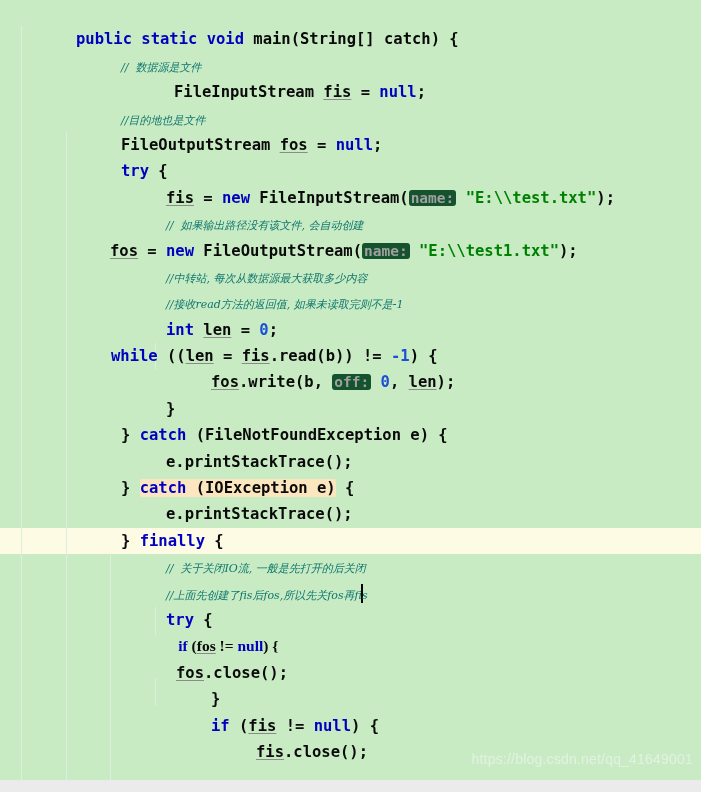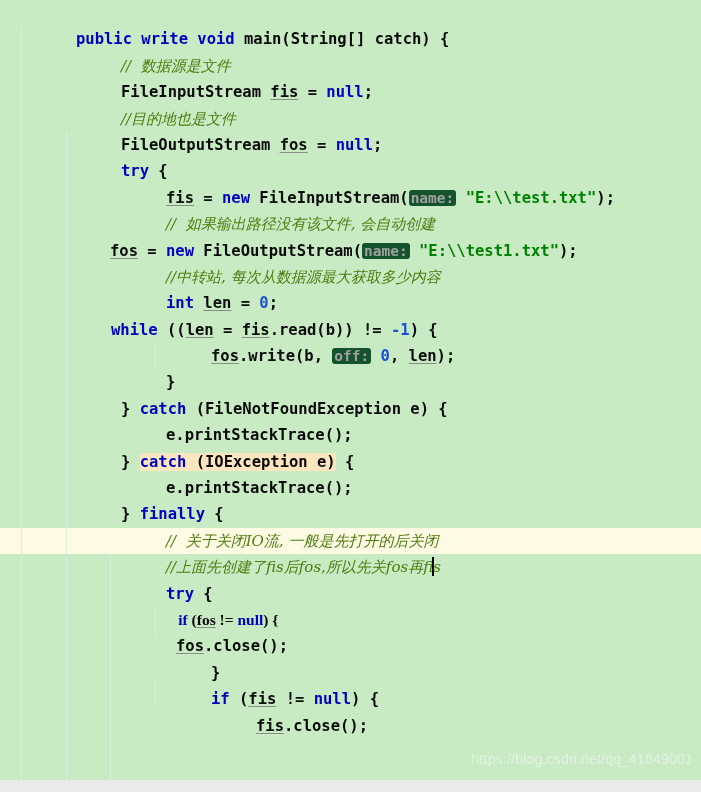--- a/index.html
+++ b/index.html
@@ -54,25 +54,25 @@
     padding-left: 20px;
     box-sizing: border-box;
   }
   
   .kw   { color: #0000c0; }
   .num  { color: #1a4fd6; }
   .str  { color: #008000; }
   .plain{ color: #0a0a0a; }
   .var  { color: #0a0a0a; text-decoration: underline; text-decoration-color: #8a8a8a; text-underline-offset: 2px; }
   .cmt  {
-    color: #4d7c0f;
+    color: #0f766e;
     font-style: italic;
     font-weight: normal;
     font-family: "DejaVu Serif", "Liberation Serif", serif;
-    font-size: 15px;
+    font-size: 11px;
   }
   .hint {
     color: #a0a0a0;
     background: #14532d;
     font-weight: bold;
     border-radius: 3px;
     padding: 0 2px;
     font-size: 14.5px;
   }
   .hl-catch {
@@ -120,28 +120,28 @@
     <div class="guide" style="left:155px; top:343px; height:27px;"></div>
     <div class="guide" style="left:155px; top:607px; height:28px;"></div>
     <div class="guide" style="left:155px; top:678px; height:28px;"></div>
   </div>
 
   <div class="line-highlight" style="top:528px;"></div>
 
   <div class="code-layer">
 
     <div class="line">
-      <span class="kw">public</span><span class="plain"> </span><span class="kw">write</span><span class="plain"> </span><span class="kw">void</span><span class="plain"> main(String[] catch) {</span>
+      <span class="kw">public</span><span class="plain"> </span><span class="kw">static</span><span class="plain"> </span><span class="kw">void</span><span class="plain"> main(String[] catch) {</span>
     </div>
 
     <div class="line" style="padding-left:65px;">
       <span class="cmt">//  数据源是文件</span>
     </div>
 
-    <div class="line" style="padding-left:65px;">
+    <div class="line" style="padding-left:94px;margin-left:24px;">
       <span class="plain">FileInputStream </span><span class="var">fis</span><span class="plain"> = </span><span class="kw">null</span><span class="plain">;</span>
     </div>
 
     <div class="line" style="padding-left:65px;">
       <span class="cmt">//目的地也是文件</span>
     </div>
 
     <div class="line" style="padding-left:65px;">
       <span class="plain">FileOutputStream </span><span class="var">fos</span><span class="plain"> = </span><span class="kw">null</span><span class="plain">;</span>
     </div>
@@ -160,20 +160,23 @@
 
     <div class="line" style="padding-left:54px;">
       <span class="var">fos</span><span class="plain"> = </span><span class="kw">new</span><span class="plain"> FileOutputStream(</span><span class="hint">name:</span><span class="plain"> </span><span class="str">"E:\\test1.txt"</span><span class="plain">);</span>
     </div>
 
     <div class="line" style="padding-left:110px;">
       <span class="cmt">//中转站, 每次从数据源最大获取多少内容</span>
     </div>
 
 
+    <div class="line" style="padding-left:110px;">
+      <span class="cmt">//接收read方法的返回值, 如果未读取完则不是-1</span>
+    </div>
 
     <div class="line" style="padding-left:110px;">
       <span class="kw">int</span><span class="plain"> </span><span class="var">len</span><span class="plain"> = </span><span class="num">0</span><span class="plain">;</span>
     </div>
 
     <div class="line" style="padding-left:55px;">
       <span class="kw">while</span><span class="plain"> ((</span><span class="var">len</span><span class="plain"> = </span><span class="var">fis</span><span class="plain">.read(b)) != </span><span class="num">-1</span><span class="plain">) {</span>
     </div>
 
     <div class="line" style="padding-left:155px;">

